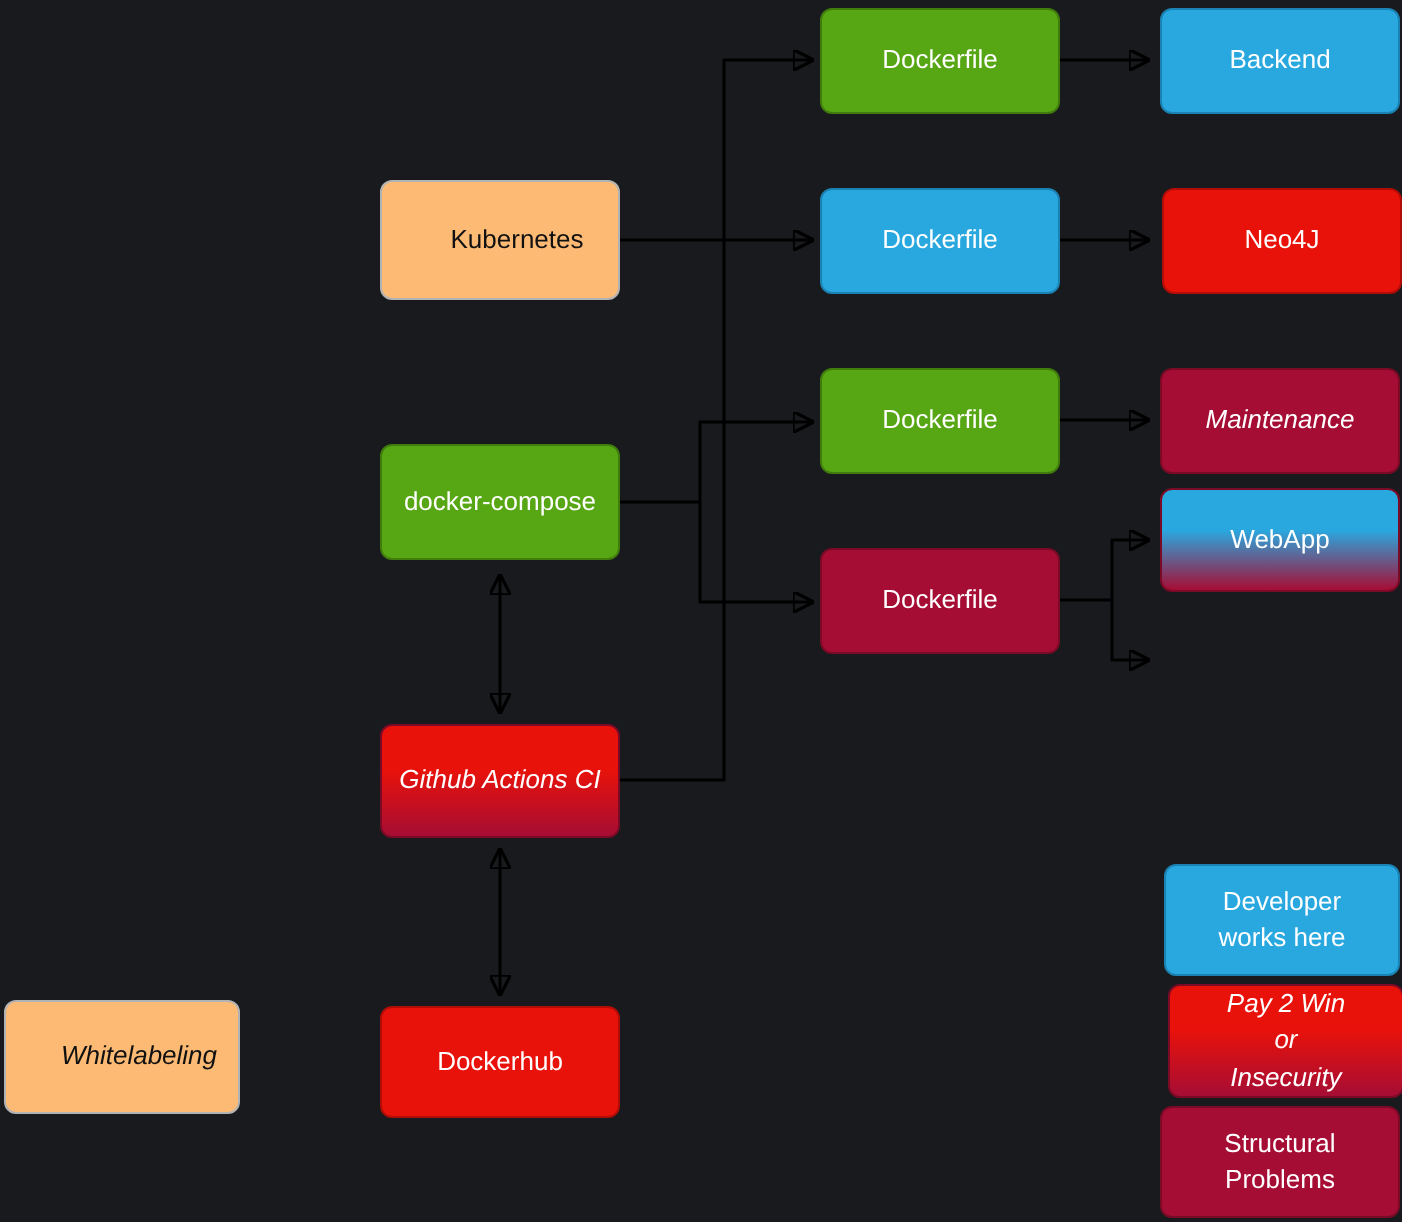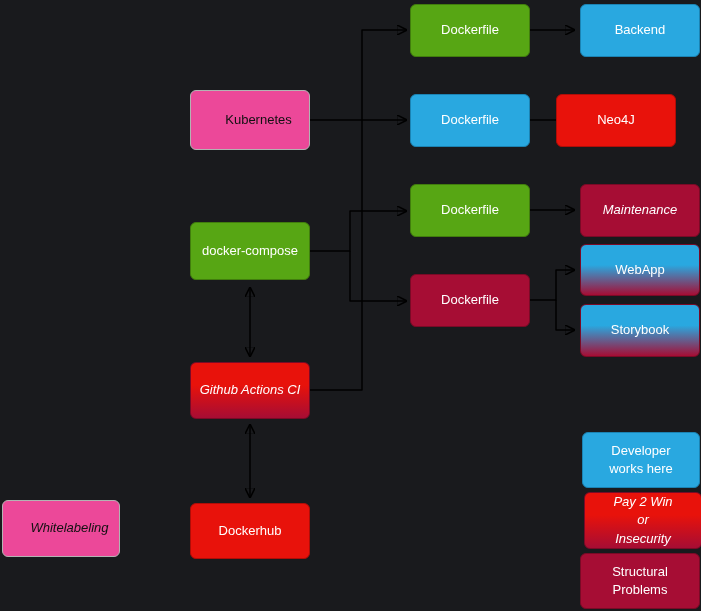--- a/index.html
+++ b/index.html
@@ -23,30 +23,30 @@
     color:#fff;
     font-size:13px; line-height:1.4;
     padding:2px 4px;
   }
   .node span { white-space:pre-line; }
 
   .c-green   { background:#57a614; border-color:#417d0d; }
   .c-blue    { background:#29a8e0; border-color:#1b83b3; }
   .c-red     { background:#e8120b; border-color:#b00d07; }
   .c-crimson { background:#a60d34; border-color:#7a0a26; }
-  .c-white   { background:#ec4899; border-color:#b3b3b3; color:#111;padding-left:21px; }
+  .c-white   { background:#fdba74; border-color:#b3b3b3; color:#111;padding-left:21px; }
   .c-blue-crimson { background:linear-gradient(180deg,#29a8e0 0%,#29a8e0 40%,#a60d34 100%); border-color:#7a0a26; }
   .c-red-crimson  { background:linear-gradient(180deg,#e8120b 0%,#e8120b 40%,#a60d34 100%); border-color:#7a0a26;font-style:italic; }
 
   
   .n-dfb       { left:410px; top:4px;   width:120px; height:53px; }
   .n-backend   { left:580px; top:4px;   width:120px; height:53px; }
   .n-kube      { left:190px; top:90px;  width:120px; height:60px; }
   .n-dfn       { left:410px; top:94px;  width:120px; height:53px; }
-  .n-neo4j     { left:556px; top:94px;  width:120px; height:53px;justify-content:center; }
+  .n-neo4j     { left:581px; top:94px;  width:120px; height:53px;justify-content:center; }
   .n-dfm       { left:410px; top:184px; width:120px; height:53px; }
   .n-maint     { left:580px; top:184px; width:120px; height:53px;font-style:italic; }
   .n-dc        { left:190px; top:222px; width:120px; height:58px; }
   .n-dfw       { left:410px; top:274px; width:120px; height:53px; }
   .n-webapp    { left:580px; top:244px; width:120px; height:52px; }
   .n-storybook { left:580px; top:304px; width:120px; height:53px; }
   .n-gha       { left:190px; top:362px; width:120px; height:57px; }
   .n-dev       { left:582px; top:432px; width:118px; height:56px; }
   .n-p2w       { left:584px; top:492px; width:118px; height:57px; }
   .n-wl        { left:2px;   top:500px; width:118px; height:57px;font-style:italic; }
@@ -112,23 +112,20 @@
   </div>
 
   <div class="node c-crimson n-dfw">
     <span>Dockerfile</span>
   </div>
 
   <div class="node c-blue-crimson n-webapp">
     <span>WebApp</span>
   </div>
 
-  <div class="node c-blue-crimson n-storybook">
-    <span>Storybook</span>
-  </div>
 
   <div class="node c-red-crimson n-gha">
     <span>Github Actions CI</span>
   </div>
 
   <div class="node c-blue n-dev">
     <span>Developer
 works here</span>
   </div>
 

